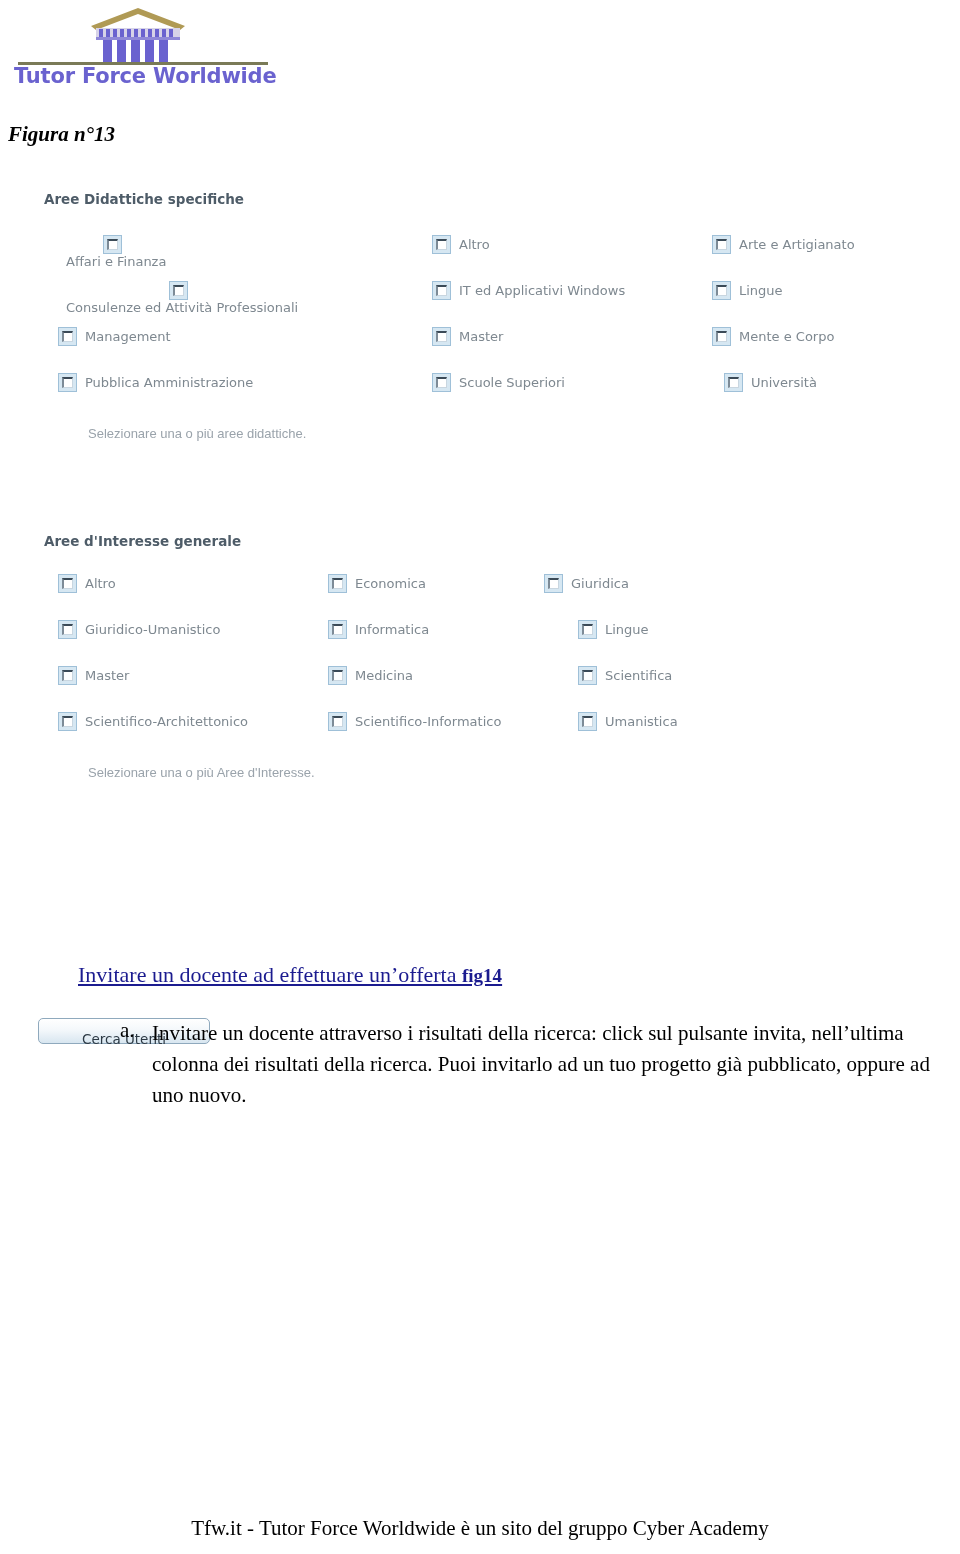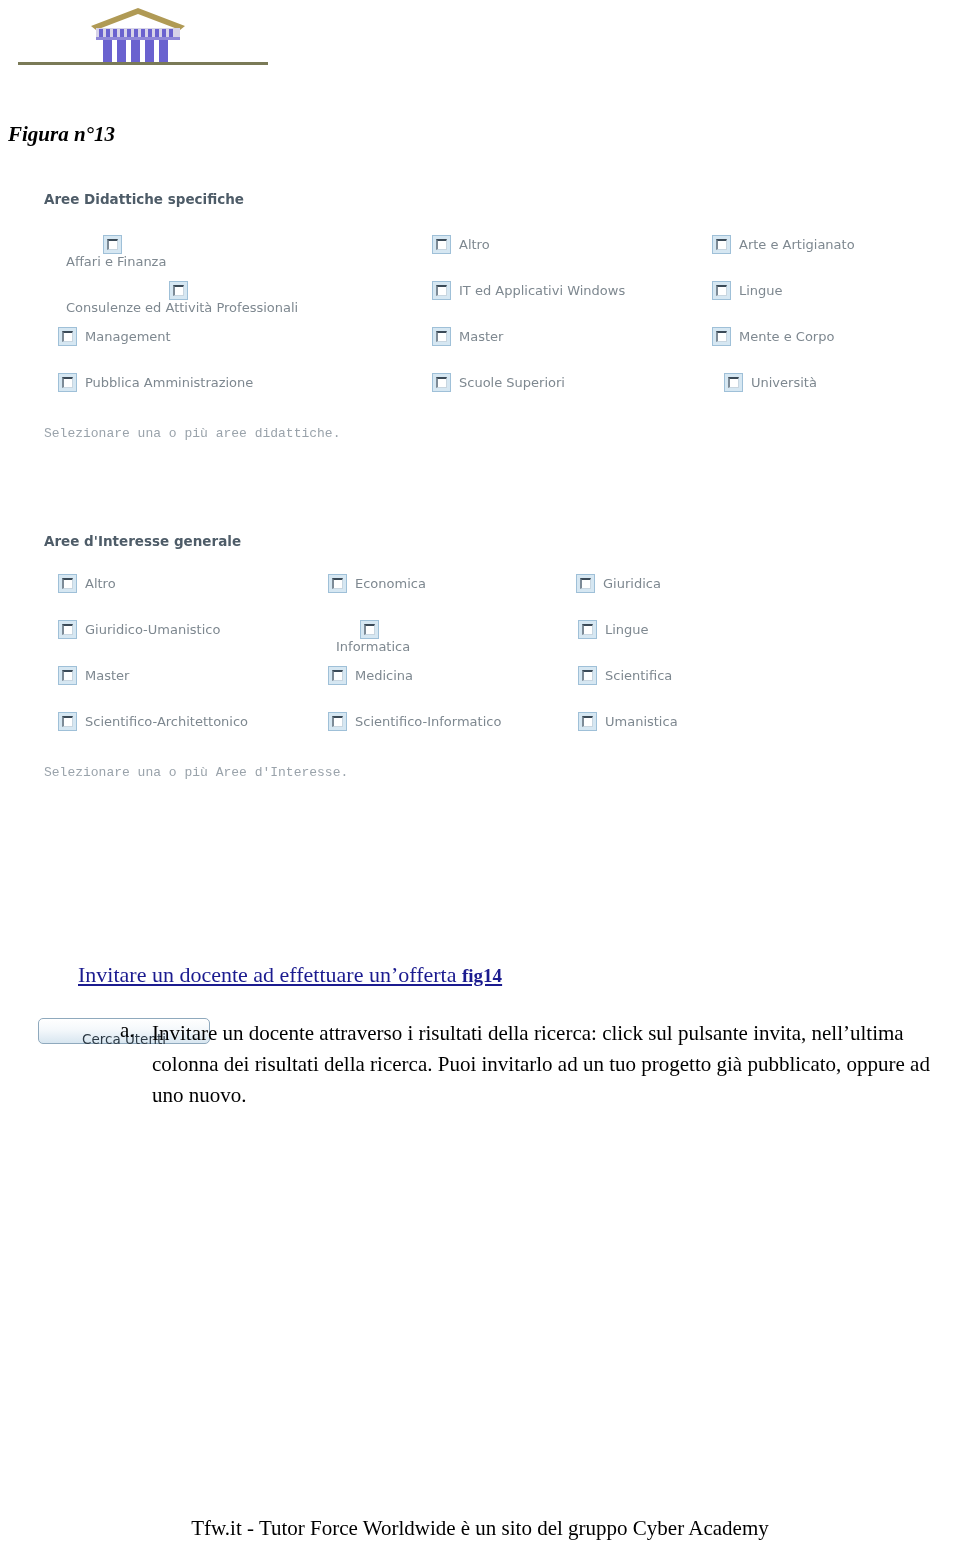--- a/index.html
+++ b/index.html
@@ -76,24 +76,25 @@
   .section-heading {
     position: absolute;
     font-family: "DejaVu Sans", sans-serif;
     font-weight: bold;
     font-size: 13.5px;
     color: #4e5c68;
     white-space: nowrap;
   }
   .hint-text {
     position: absolute;
-    font-family: Liberation Mono, monospace;
+    font-family: Liberation Sans, sans-serif;
     font-size: 13px;
     color: #9aa3ab;
     white-space: nowrap;
+    margin-left: 44px;
   }
   .cb-row {
     position: absolute;
     display: flex;
     align-items: center;
     white-space: nowrap;
   }
   .cb-box {
     width: 19px;
     height: 19px;
@@ -219,20 +220,21 @@
       <g fill="#6a62cf">
         <rect x="15" y="34" width="9" height="23"></rect>
         <rect x="29" y="34" width="9" height="23"></rect>
         <rect x="43" y="34" width="9" height="23"></rect>
         <rect x="57" y="34" width="9" height="23"></rect>
         <rect x="71" y="34" width="9" height="23"></rect>
       </g>
     </svg>
   </div>
   <div id="logo-rule"></div>
+  <div id="logo-wordmark">Tutor Force Worldwide</div>
 </div>
 
 <div id="figure-caption">Figura n°13</div>
 
 <div id="form-screenshot">
 
   <div class="section-heading" style="left:44px; top:26px;">Aree Didattiche specifiche</div>
 
   <div class="cb-row" style="left:58px; top:70px;flex-direction:column;">
     <span class="cb-box"></span>
@@ -303,34 +305,34 @@
   </div>
   <div class="cb-row" style="left:58px; top:547px;">
     <span class="cb-box"></span>
     <span class="cb-label">Scientifico-Architettonico</span>
   </div>
 
   <div class="cb-row" style="left:328px; top:409px;text-align:center;">
     <span class="cb-box"></span>
     <span class="cb-label">Economica</span>
   </div>
-  <div class="cb-row" style="left:328px; top:455px;flex-direction:column;">
+  <div class="cb-row" style="left:328px; top:455px;">
     <span class="cb-box"></span>
     <span class="cb-label">Informatica</span>
   </div>
   <div class="cb-row" style="left:328px; top:501px;">
     <span class="cb-box"></span>
     <span class="cb-label">Medicina</span>
   </div>
   <div class="cb-row" style="left:328px; top:547px;">
     <span class="cb-box"></span>
     <span class="cb-label">Scientifico-Informatico</span>
   </div>
 
-  <div class="cb-row" style="left:576px; top:409px;">
+  <div class="cb-row" style="left:544px; top:409px;">
     <span class="cb-box"></span>
     <span class="cb-label">Giuridica</span>
   </div>
   <div class="cb-row" style="left:578px; top:455px;">
     <span class="cb-box"></span>
     <span class="cb-label">Lingue</span>
   </div>
   <div class="cb-row" style="left:578px; top:501px;">
     <span class="cb-box"></span>
     <span class="cb-label">Scientifica</span>

